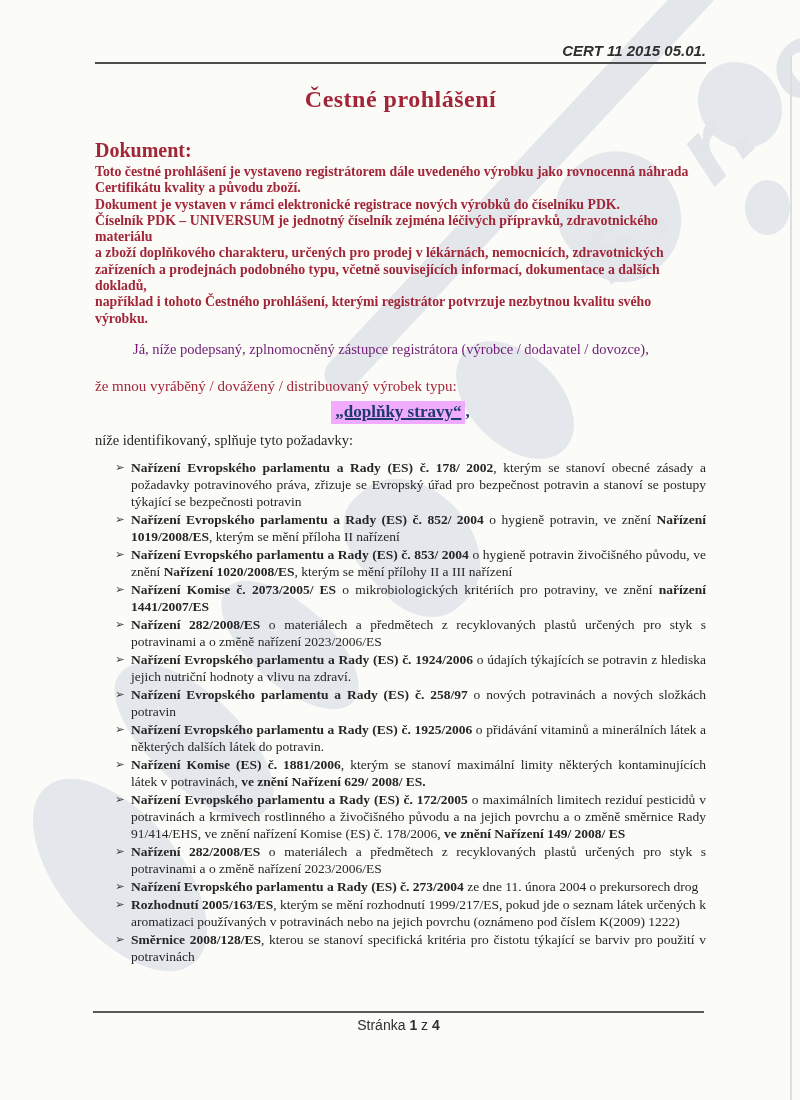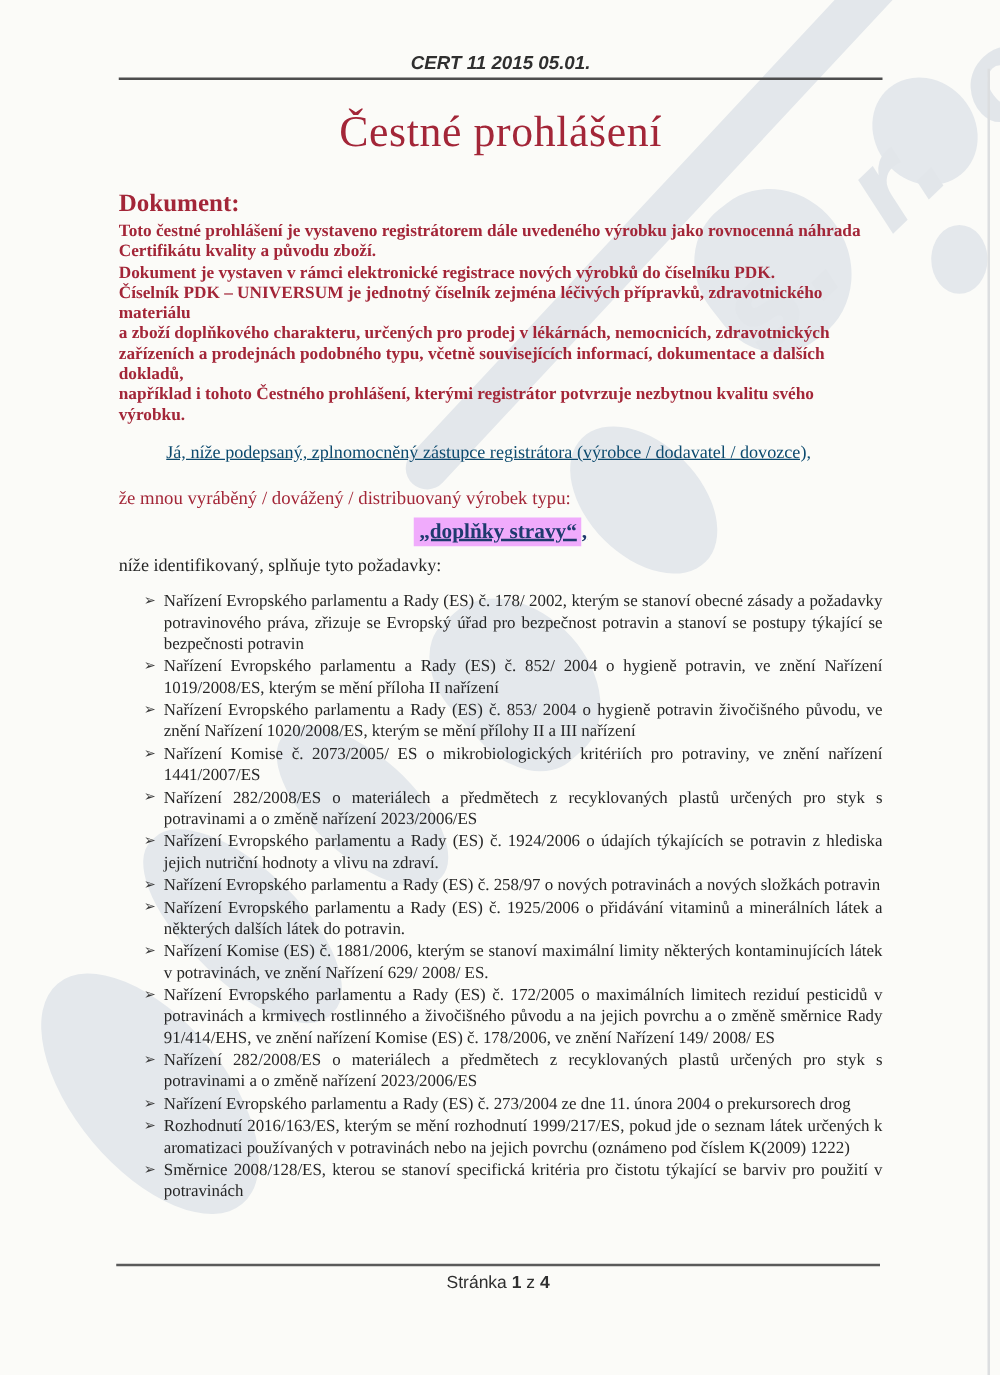--- a/index.html
+++ b/index.html
@@ -43,51 +43,51 @@
   .scan-edge-right {
     position: absolute; right: 8px; top: 55px; bottom: 0;
     width: 2px; background: #dcdee0;
   }
 
   
   .content { position: relative; z-index: 1; padding: 0 94px 0 95px; }
 
   .doc-code {
     padding-top: 42px;
-    text-align: center;
+    text-align: right;
     font-family: "Liberation Sans", sans-serif;
     font-weight: bold; font-style: italic;
     font-size: 15px; color: #2f2f2f;
   }
   .top-rule { margin-top: 3px; height: 2px; background: #4d4d4d; }
 
   .doc-title {
     margin-top: 22px; text-align: center;
-    font-size: 35px; font-weight: normal; color: #a32638;
+    font-size: 24px; font-weight: bold; color: #a32638;
     letter-spacing: .5px;
   }
   .doc-subtitle {
     margin-top: 3px; text-align: center;
     font-size: 15.5px; font-weight: bold; color: #a32638;
   }
 
   .preamble-heading {
     margin-top: 26px;
     font-size: 20px; font-weight: bold; color: #a32638;
   }
   .preamble-body {
     margin-top: 2px;
     font-size: 13.8px; font-weight: bold; color: #a32638;
     line-height: 16.3px;
     white-space: pre-line;
   }
 
   .decl-intro {
     margin-top: 14px; margin-left: 38px;
-    font-size: 14.5px; color: #0c4a6e; text-decoration: underline;
+    font-size: 14.5px; color: #701a75;
   }
   .decl-verb {
     margin-top: 12px; text-align: center;
     font-size: 15.5px; font-weight: bold; color: #a32638;
     letter-spacing: 1px;
   }
   .decl-product-line {
     margin-top: 20px;
     font-size: 15px; color: #a32638;
   }
@@ -118,21 +118,21 @@
     margin-bottom: 1px;
   }
   .reg-bullet {
     flex: 0 0 36px;
     padding-left: 20px;
     font-family: "DejaVu Sans", sans-serif;
     font-size: 11.5px; color: #3a3a3a;
     line-height: 17px;
   }
   .reg-text { flex: 1; text-align: justify; }
-  .reg-text .b { font-weight: normal; }
+  .reg-text .b { font-weight: bold; }
 
   
   .footer { position: absolute; left: 93px; right: 96px; top: 1011px; z-index: 1; }
   .footer-rule { height: 1.5px; background: #5a5a5a; }
   .footer-label {
     margin-top: 4px; text-align: center;
     font-family: "Liberation Sans", sans-serif;
     font-size: 14px; color: #2f2f2f;
   }
   .footer-label .b { font-weight: bold; }
@@ -225,21 +225,21 @@
         <li class="reg-item">
           <span class="reg-bullet">➢</span>
           <span class="reg-text"><span class="b">Nařízení 282/2008/ES</span><span> o materiálech a předmětech z recyklovaných plastů určených pro styk s potravinami a o změně nařízení 2023/2006/ES</span></span>
         </li>
         <li class="reg-item">
           <span class="reg-bullet">➢</span>
           <span class="reg-text"><span class="b">Nařízení Evropského parlamentu a Rady (ES) č. 273/2004</span><span> ze dne 11. února 2004 o prekursorech drog</span></span>
         </li>
         <li class="reg-item">
           <span class="reg-bullet">➢</span>
-          <span class="reg-text"><span class="b">Rozhodnutí 2016/163/ES</span><span>, kterým se mění rozhodnutí 1999/217/ES, pokud jde o seznam látek určených k aromatizaci používaných v potravinách nebo na jejich povrchu (oznámeno pod číslem K(2009) 1222)</span></span>
+          <span class="reg-text"><span class="b">Rozhodnutí 2005/163/ES</span><span>, kterým se mění rozhodnutí 1999/217/ES, pokud jde o seznam látek určených k aromatizaci používaných v potravinách nebo na jejich povrchu (oznámeno pod číslem K(2009) 1222)</span></span>
         </li>
         <li class="reg-item">
           <span class="reg-bullet">➢</span>
           <span class="reg-text"><span class="b">Směrnice 2008/128/ES</span><span>, kterou se stanoví specifická kritéria pro čistotu týkající se barviv pro použití v potravinách</span></span>
         </li>
       </ul>
 
   </div>
 
   <div class="footer">

